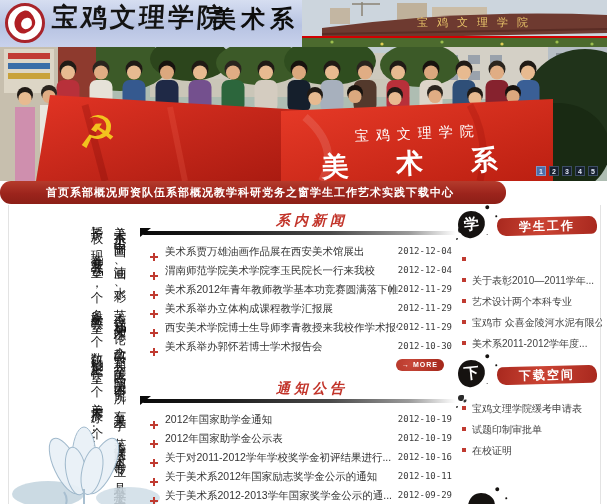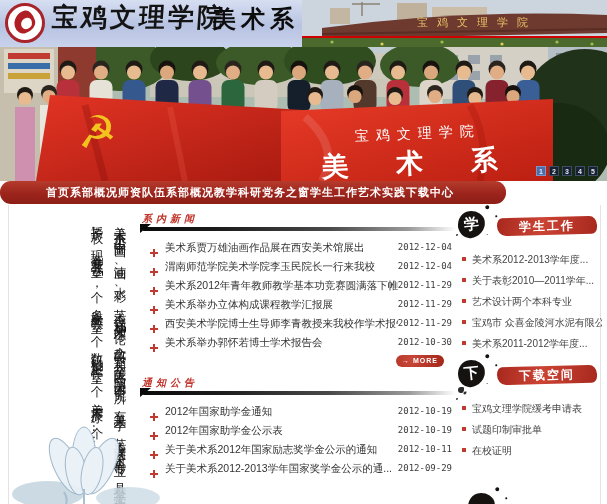--- a/index.html
+++ b/index.html
@@ -43,21 +43,21 @@
   
   .intro{position:absolute;left:14px;top:216px;height:276px;width:118px;
        writing-mode:vertical-rl;font-family:"DejaVu Serif","Liberation Serif",serif;
        font-size:12.5px;letter-spacing:3px;line-height:23px;color:#161616;}
   .lotus{position:absolute;left:4px;top:414px;}
 
   
   .center{position:absolute;left:142px;top:207px;width:314px;}
   .secheader{position:relative;margin:5px 0 7px 0;}
   .sectitle{color:#c2342a;font-family:"DejaVu Serif","Liberation Serif",serif;font-style:italic;
-       font-weight:bold;font-size:10px;letter-spacing:4px;}
+       font-weight:bold;font-size:14px;letter-spacing:4px;margin-left:26px;text-align:center;}
   .brushline{height:4px;margin-top:1px;border-radius:2px;position:relative;
        background:linear-gradient(90deg,#0a0a0a,#1c1c1c 25%,#4a4a4a 60%,#9a9a9a 85%,rgba(0,0,0,0));}
   .brushline::before{content:"";position:absolute;left:-2px;top:-3px;
        border-top:9px solid #0a0a0a;border-right:11px solid transparent;}
   .brushline::after{content:"";position:absolute;right:-8px;top:-4px;width:6px;height:6px;
        border-radius:50% 20% 60% 40%;background:#2a2a2a;
        box-shadow:-4px 9px 0 -2px #444,4px 3px 0 -1.5px #333;}
   .clist{list-style:none;margin:0;padding:0 0 0 6px;}
   .clist li{display:flex;align-items:flex-end;height:19px;line-height:19px;cursor:pointer;}
   .plus{position:relative;width:8px;height:8px;flex:0 0 8px;margin:5px 7px 0 2px;}
@@ -372,41 +372,46 @@
           <span class="ctitle">2012年国家助学金通知</span>
           <span class="cdate">2012-10-19</span>
         </li>
       <li>
           <span class="plus"></span>
           <span class="ctitle">2012年国家助学金公示表</span>
           <span class="cdate">2012-10-19</span>
         </li>
       <li>
           <span class="plus"></span>
+          <span class="ctitle">关于对2011-2012学年学校奖学金初评结果进行...</span>
+          <span class="cdate">2012-10-16</span>
+        </li>
+      <li>
+          <span class="plus"></span>
           <span class="ctitle">关于美术系2012年国家励志奖学金公示的通知</span>
           <span class="cdate">2012-10-11</span>
         </li>
       <li>
           <span class="plus"></span>
           <span class="ctitle">关于美术系2012-2013学年国家奖学金公示的通...</span>
           <span class="cdate">2012-09-29</span>
         </li>
 
     </ul>
 
   </div>
 
   <div class="sidebar">
 
     <div class="sideheader">
       <div class="stamp">学</div>
       <div class="brush">学生工作</div>
     </div>
     <ul class="slist">
-      <li><span class="sq"></span><span>美术系2012-2013学年度...</span></li>
+      <li><span class="sq"></span></li>
       <li><span class="sq"></span><span>关于表彰2010—2011学年...</span></li>
       <li><span class="sq"></span><span>艺术设计两个本科专业</span></li>
       <li><span class="sq"></span><span>宝鸡市 众喜金陵河水泥有限公司...</span></li>
       <li><span class="sq"></span><span>美术系2011-2012学年度...</span></li>
     </ul>
 
     <div class="sideheader">
       <div class="stamp">下</div>
       <div class="brush">下载空间</div>
     </div>

